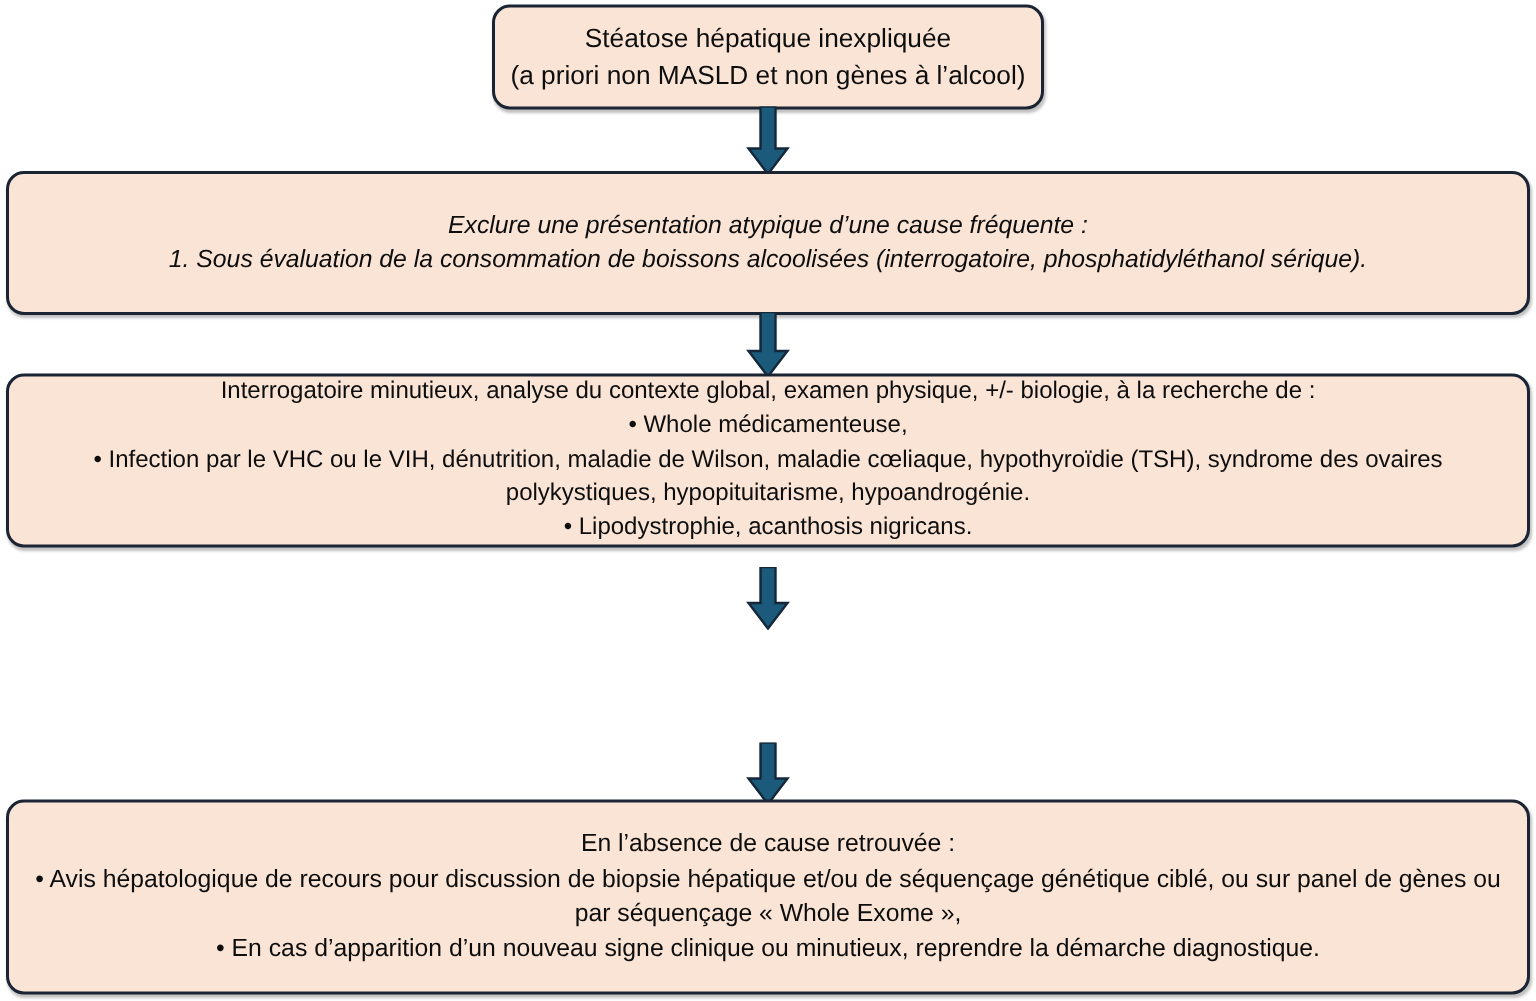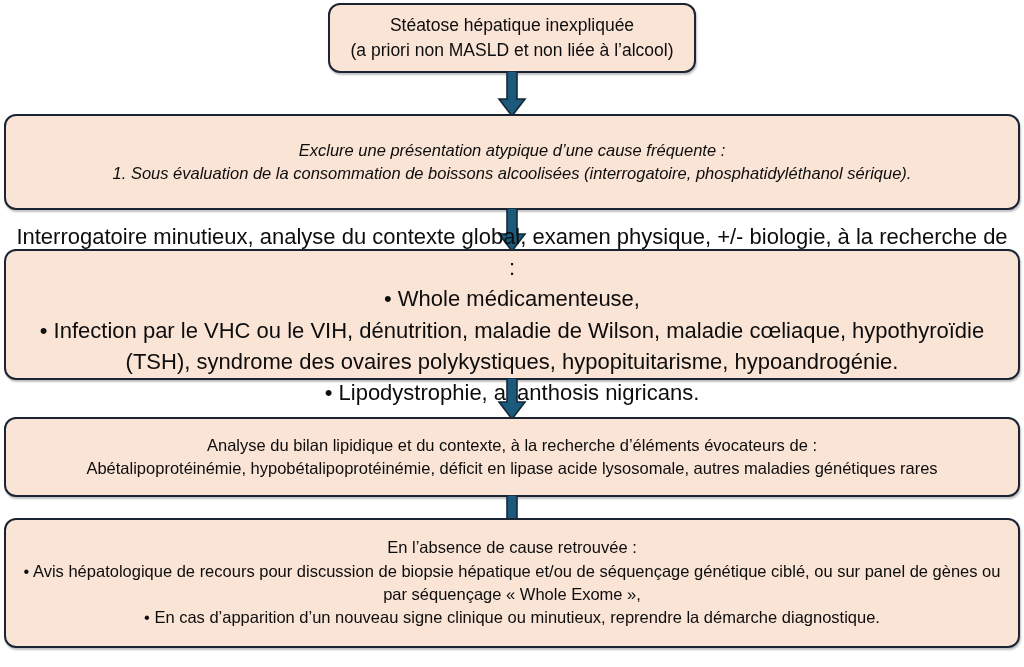--- a/index.html
+++ b/index.html
@@ -62,33 +62,33 @@
     top: 114px;
     width: 1016px;
     height: 96px;
     font-size: 16.5px;
     font-style: italic;
   }
   #node-3 {
     left: 4px;
     top: 249px;
     width: 1016px;
-    height: 131px;
-    font-size: 22px;
+    height: 116px;
+    font-size: 16px;
   }
   #node-4 {
     left: 4px;
     top: 417px;
     width: 1016px;
     height: 80px;
     font-size: 16.5px;
   }
   #node-5 {
     left: 4px;
-    top: 518px;
+    top: 533px;
     width: 1016px;
     height: 130px;
     font-size: 16.5px;
   }
 
   
   .arrow {
     position: absolute;
     left: 497px;
     width: 30px;
@@ -101,21 +101,21 @@
   #arrow-4 { top: 495px; height: 42px; }
 </style>
 </head>
 <body>
 
 <div id="flowchart">
 
   <div class="node" id="node-1">
     <div class="node-text">
       <span class="line">Stéatose hépatique inexpliquée</span>
-      <span class="line"><span>(</span><span class="ital">a priori</span><span> non MASLD et non liée à l’alcool)</span></span>
+      <span class="line"><span>(</span><span class="ital">a priori</span><span> non MASLD et non gènes à l’alcool)</span></span>
     </div>
   </div>
 
   <div class="arrow" id="arrow-1">
     <svg width="30" height="46" viewBox="0 0 30 46" xmlns="http://www.w3.org/2000/svg">
       <path d="M10,0 L20,0 L20,28 L28,28 L15,45 L2,28 L10,28 Z" fill="#1B5A7A" stroke="#15283A" stroke-width="1.6" stroke-linejoin="miter"></path>
     </svg>
   </div>
 
   <div class="node" id="node-2">
@@ -139,26 +139,20 @@
       <div class="line">•   Lipodystrophie, acanthosis nigricans.</div>
     </div>
   </div>
 
   <div class="arrow" id="arrow-3">
     <svg width="30" height="42" viewBox="0 0 30 42" xmlns="http://www.w3.org/2000/svg">
       <path d="M10,0 L20,0 L20,24 L28,24 L15,41 L2,24 L10,24 Z" fill="#1B5A7A" stroke="#15283A" stroke-width="1.6" stroke-linejoin="miter"></path>
     </svg>
   </div>
 
-  <div class="node" id="node-4">
-    <div class="node-text">
-      <div class="line">Analyse du bilan lipidique et du contexte, à la recherche d’éléments évocateurs de :</div>
-      <div class="line">Abétalipoprotéinémie, hypobétalipoprotéinémie, déficit en lipase acide lysosomale, autres maladies génétiques rares</div>
-    </div>
-  </div>
 
   <div class="arrow" id="arrow-4">
     <svg width="30" height="42" viewBox="0 0 30 42" xmlns="http://www.w3.org/2000/svg">
       <path d="M10,0 L20,0 L20,24 L28,24 L15,41 L2,24 L10,24 Z" fill="#1B5A7A" stroke="#15283A" stroke-width="1.6" stroke-linejoin="miter"></path>
     </svg>
   </div>
 
   <div class="node" id="node-5">
     <div class="node-text">
       <div class="line">En l’absence de cause retrouvée :</div>

